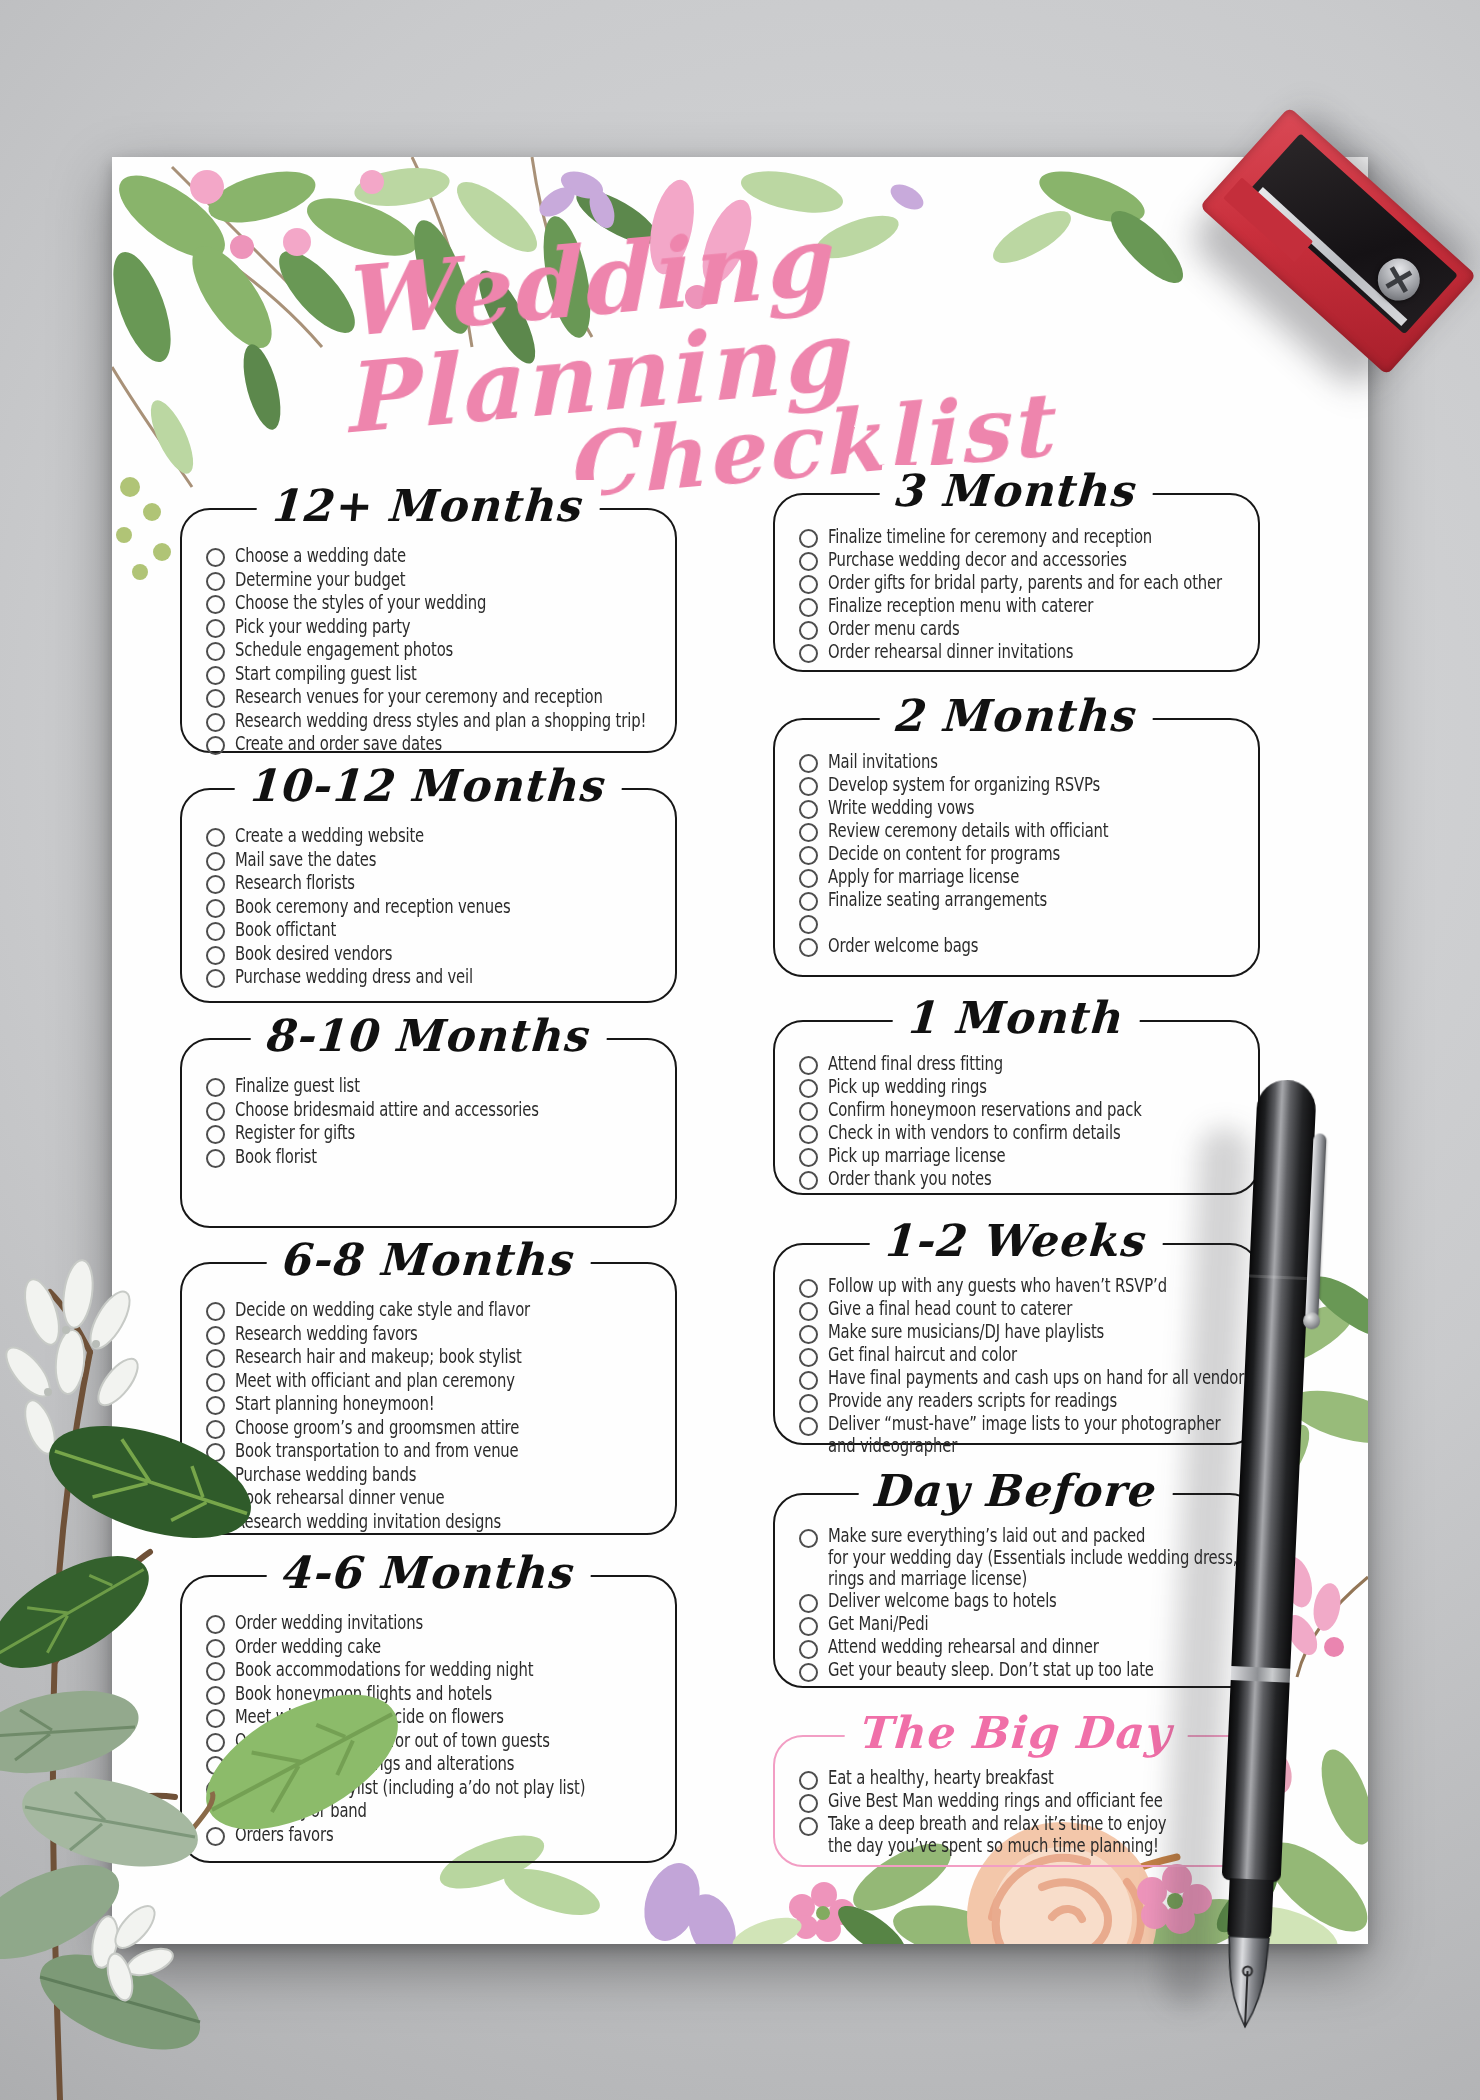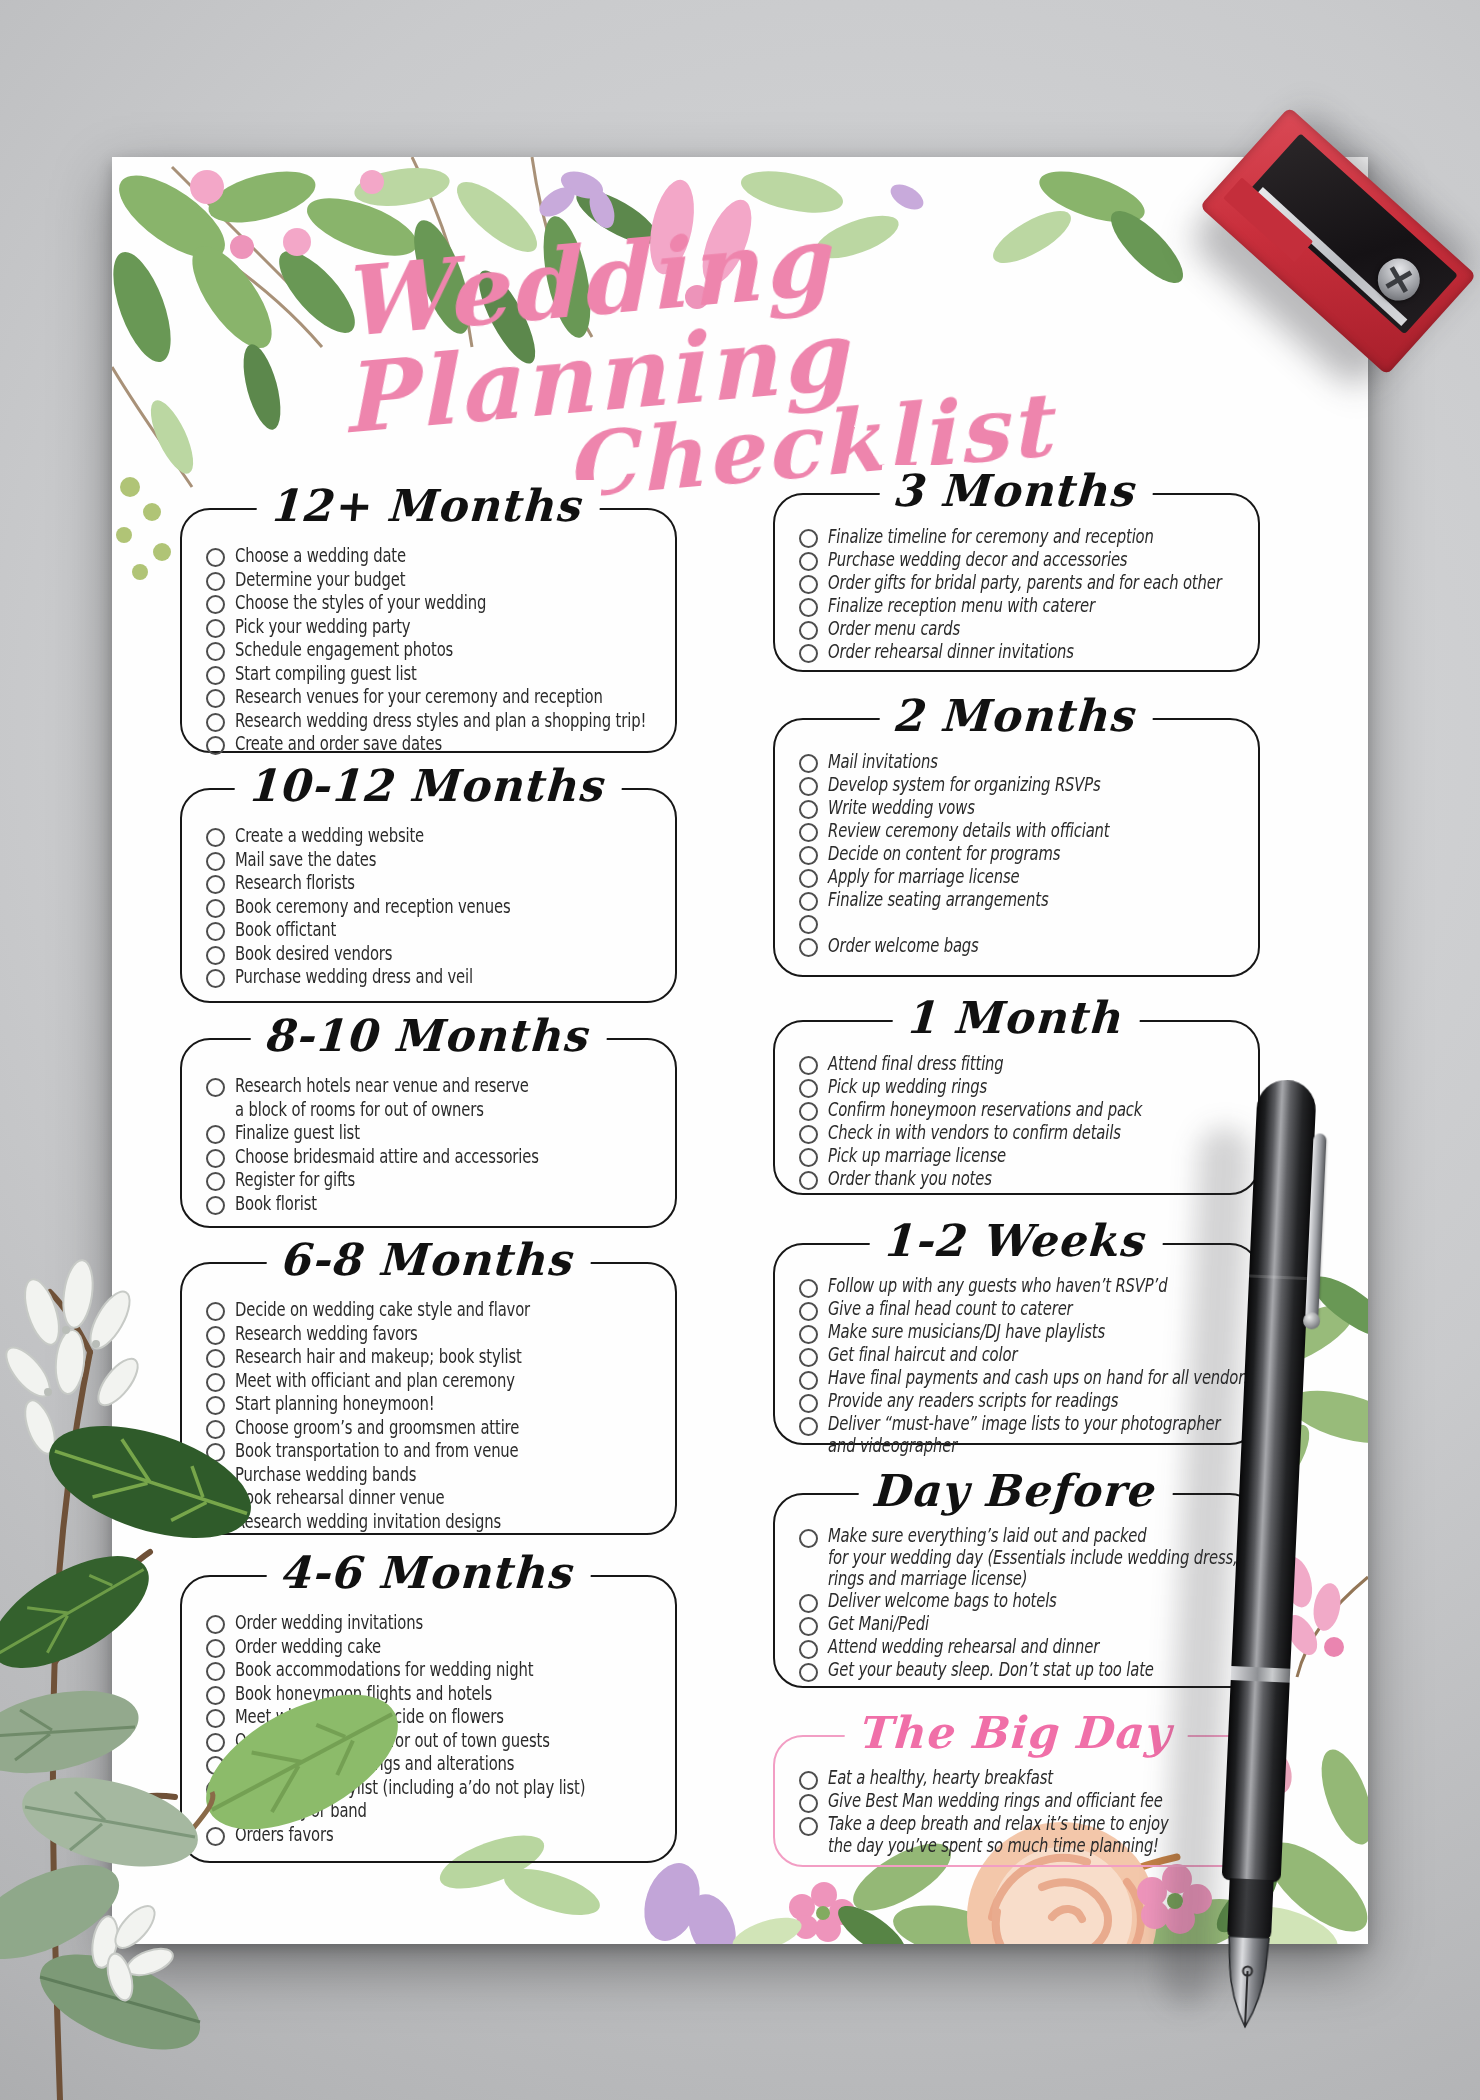--- a/index.html
+++ b/index.html
@@ -14,21 +14,21 @@
     box-shadow:0 22px 55px rgba(0,0,0,.38), 0 5px 14px rgba(0,0,0,.22);
   }
   
   .main-title{position:absolute;left:240px;top:62px;width:820px;transform:rotate(-5deg);z-index:3;color:#ee85ad;}
   .script{font-family:"DejaVu Serif", serif;font-style:italic;font-weight:bold;display:inline-block;transform:skewX(-5deg);}
   .main-title .l1{font-size:96px;letter-spacing:3px;line-height:1;}
   .main-title .l2{font-size:88px;letter-spacing:3px;line-height:1;margin:-6px 0 0 212px;}
   
   .box{position:absolute;border:2.5px solid #171717;border-radius:30px;background:transparent;box-sizing:border-box;z-index:3;}
   .box .content{padding:34px 10px 0 24px;}
-  .col-right .content{padding-top:30px;font-style:italic;}
+  .col-right .content{padding-top:30px;}
   .box-title-wrap{position:absolute;top:-30px;left:0;right:0;text-align:center;}
   .box-title{background:#fefefe;padding:0 16px;font-size:44px;letter-spacing:1px;color:#111;}
   .item{display:flex;align-items:flex-start;}
   .cb{width:15px;height:15px;border:2px solid #4d4d4d;border-radius:50%;flex:0 0 auto;margin:4px 10px 0 0;background:transparent;}
   .lines{min-width:0;}
   .line{display:block;white-space:nowrap;transform:scaleX(.74);transform-origin:0 50%;
         font-size:20px;color:#2b2b2b;letter-spacing:-0.2px;}
   .col-left .line{line-height:23.5px;}
   .lh23 .line{line-height:23px;}
   .lh215 .line{line-height:21.5px;}
@@ -334,27 +334,20 @@
           </span>
         </div>
       </div>
   </div>
   <div class="box col-left" style="left:68px;top:881px;width:497px;height:190px;">
     <div class="box-title-wrap"><span class="box-title script">8-10 Months</span></div>
     <div class="content">
         <div class="item">
           <span class="cb"></span>
           <span class="lines">
-            <span class="line">Research hotels near venue and reserve</span>
-            <span class="line">a block of rooms for out of owners</span>
-          </span>
-        </div>
-        <div class="item">
-          <span class="cb"></span>
-          <span class="lines">
             <span class="line">Finalize guest list</span>
           </span>
         </div>
         <div class="item">
           <span class="cb"></span>
           <span class="lines">
             <span class="line">Choose bridesmaid attire and accessories</span>
           </span>
         </div>
         <div class="item">

